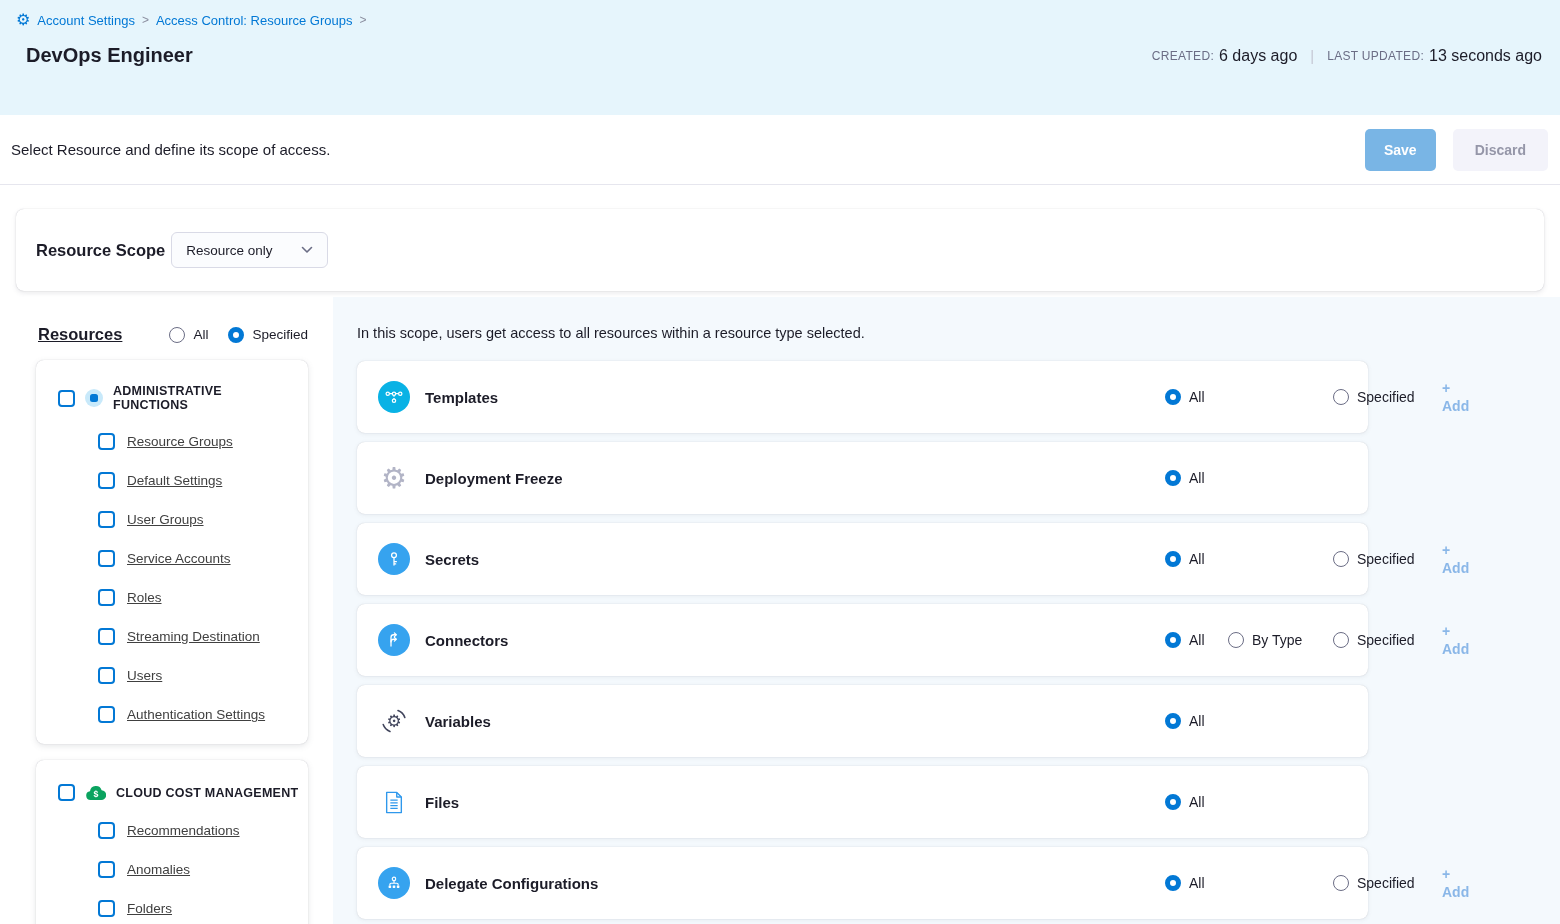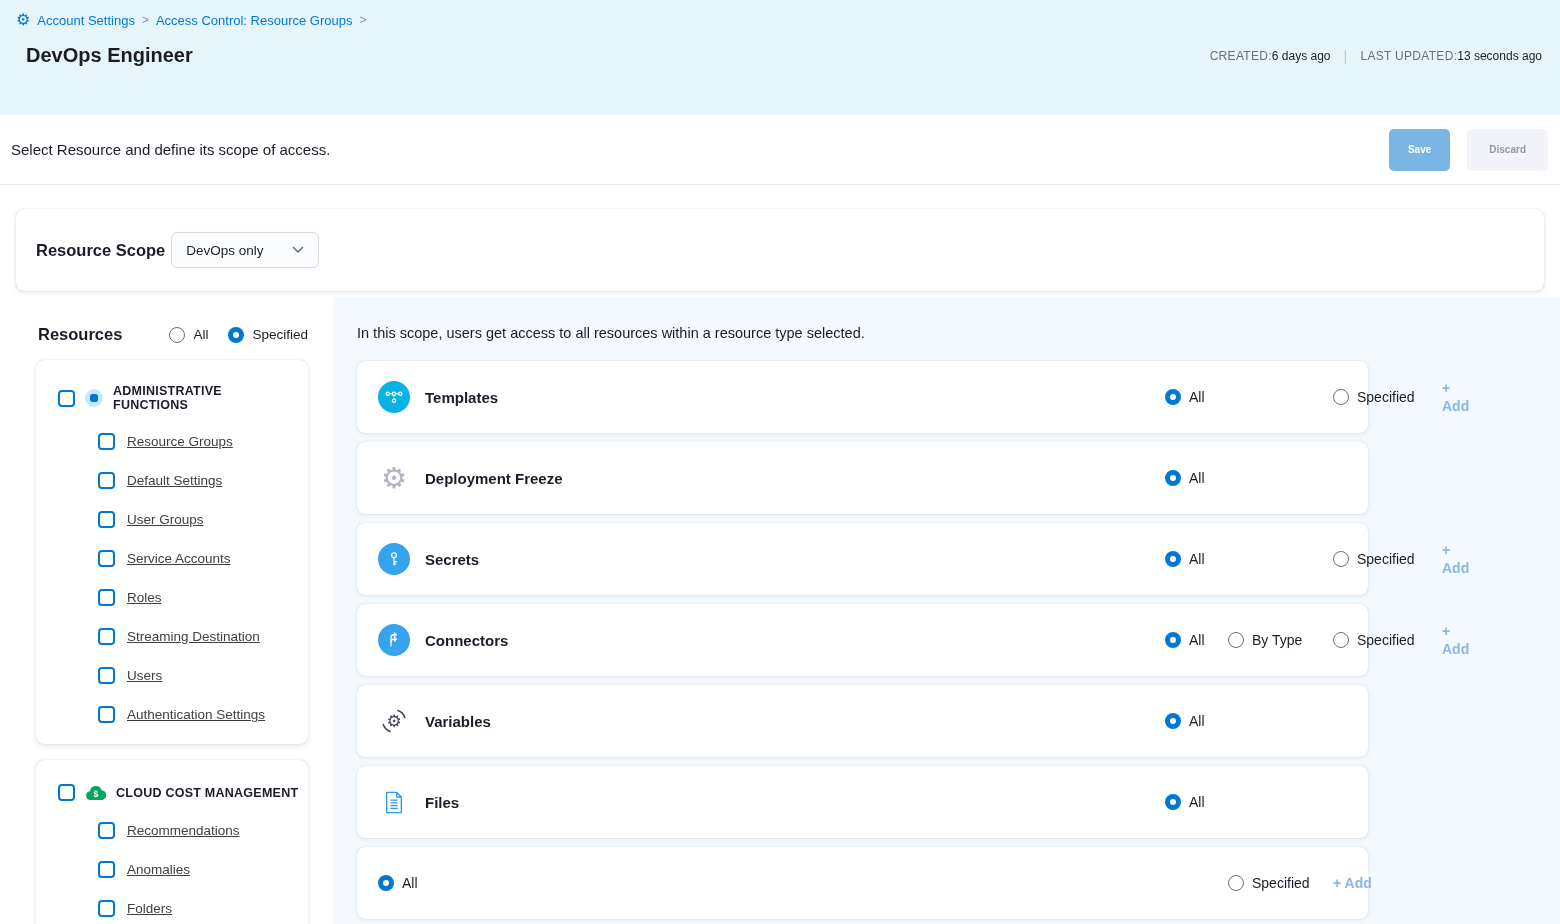--- a/index.html
+++ b/index.html
@@ -19,41 +19,41 @@
   
   .header{background:var(--header-bg);height:115px;padding:12px 16px 0 16px;}
   .breadcrumb{display:flex;align-items:center;gap:7px;font-size:13px;}
   .breadcrumb a{color:var(--primary);text-decoration:none;font-weight:500;cursor:pointer;}
   .crumb-sep{color:#8b8e9f;font-size:12px;}
   .gear-crumb{color:var(--primary);font-size:16px;line-height:1;}
   .header-row2{display:flex;justify-content:space-between;align-items:center;margin-top:16px;padding:0 2px 0 10px;}
   .page-title{font-size:20px;font-weight:600;}
   .meta{display:flex;align-items:center;font-size:12px;}
   .meta-label{color:var(--text-gray);letter-spacing:.3px;}
-  .meta-value{color:var(--text-dark);font-size:12px;font-weight:500;}
+  .meta-value{color:var(--text-dark);font-size:16px;margin-left:5px;font-weight:500;}
   .meta-divider{color:#c6c8d4;margin:0 13px;font-size:15px;}
   
   .toolbar{height:70px;background:#fff;border-bottom:1px solid #e6e6ee;display:flex;align-items:center;justify-content:space-between;padding:0 12px 0 11px;}
   .toolbar-desc{font-size:15px;}
   .toolbar-actions{display:flex;gap:17px;}
-  .btn{border:none;border-radius:5px;height:42px;font-size:10px;font-weight:700;cursor:pointer;font-family:inherit;}
+  .btn{border:none;border-radius:5px;height:42px;font-size:14px;font-weight:700;cursor:pointer;font-family:inherit;}
   .btn-save{background:var(--save-bg,#79b5e5);color:#fff;padding:0 19px;}
   .btn-discard{background:#f3f3fa;color:#9596a8;padding:0 22px;}
   
   .scope-card{margin:24px 16px 6px 16px;height:82px;background:#fff;border-radius:8px;
     box-shadow:0 0 1px rgba(40,41,61,.3),0 2px 5px rgba(96,97,112,.14);
     display:flex;align-items:center;padding:0 20px;gap:6px;}
   .scope-label{font-size:16.5px;font-weight:700;}
   .scope-select{display:flex;align-items:center;gap:28px;height:36px;padding:0 14px;border:1px solid #d9dae6;border-radius:6px;background:#fbfcfe;cursor:pointer;}
   .scope-select .val{font-size:13.5px;font-weight:500;}
   
   .content{display:flex;height:627px;}
   .left-panel{width:333px;background:#fff;padding:28px 0 0 36px;flex:none;}
   .res-header{width:272px;display:flex;align-items:center;margin-bottom:16px;padding-left:2px;}
-  .res-title{font-size:16.5px;font-weight:700;}
+  .res-title{font-size:16.5px;font-weight:700;text-decoration:underline;}
   .res-radios{margin-left:auto;display:flex;gap:20px;align-items:center;}
   .opt{display:flex;align-items:center;gap:8px;font-size:13.5px;cursor:pointer;}
   .radio{width:16px;height:16px;border-radius:50%;background:#fff;flex:none;}
   .radio.sel{border:5px solid var(--primary);}
   .radio.unsel{border:1.6px solid #6b6d85;}
   .group-card{width:272px;background:#fff;border-radius:8px;margin-bottom:16px;
     box-shadow:0 0 1px rgba(40,41,61,.28),0 2px 6px rgba(96,97,112,.16);
     padding:24px 8px 10px 22px;}
   .group-header{display:flex;align-items:center;gap:10px;margin-bottom:10px;}
   .cb{width:17px;height:17px;border:2px solid var(--primary);border-radius:4px;background:#fff;flex:none;cursor:pointer;}
@@ -106,21 +106,21 @@
   <div class="toolbar-desc">Select Resource and define its scope of access.</div>
   <div class="toolbar-actions">
     <button class="btn btn-save">Save</button>
     <button class="btn btn-discard">Discard</button>
   </div>
 </div>
 
 <div class="scope-card">
   <span class="scope-label">Resource Scope</span>
   <div class="scope-select">
-    <span class="val">DevOps only</span>
+    <span class="val">Resource only</span>
     <span style="display:flex;">
       <svg width="12" height="8" viewBox="0 0 12 8">
           <path d="M1.5 1.5L6 6l4.5-4.5" fill="none" stroke="#6b6d85" stroke-width="1.6" stroke-linecap="round" stroke-linejoin="round"></path>
         </svg>
     </span>
   </div>
 </div>
 
 <div class="content">
 
@@ -333,20 +333,36 @@
           </span>
           <span class="opt">
             <span class="radio sel"></span>
             <span>All</span>
           </span>
           <span></span>
           <span></span>
           <span></span>
         </div>
         <div class="rg-row">
+          <span class="row-main">
+            <span class="circle-ic c-blue">
+              <svg width="18" height="18" viewBox="0 0 24 24">
+                <g fill="none" stroke="#fff" stroke-width="1.5">
+                  <circle cx="12" cy="6.5" r="2.3"></circle>
+                  <path d="M12 8.8v3M6.5 15.2v-1.2a1.7 1.7 0 011.7-1.7h7.6a1.7 1.7 0 011.7 1.7v1.2"></path>
+                </g>
+                <g fill="#fff">
+                  <rect x="4.8" y="15.2" width="3.4" height="3.4" rx="0.6"></rect>
+                  <rect x="10.3" y="15.2" width="3.4" height="3.4" rx="0.6"></rect>
+                  <rect x="15.8" y="15.2" width="3.4" height="3.4" rx="0.6"></rect>
+                </g>
+              </svg>
+            </span>
+            <span class="row-label">Delegate Configurations</span>
+          </span>
           <span class="opt">
             <span class="radio sel"></span>
             <span>All</span>
           </span>
           <span></span>
           <span class="opt">
             <span class="radio unsel"></span>
             <span>Specified</span>
           </span>
           <span><span class="add-link">+ Add</span></span>

